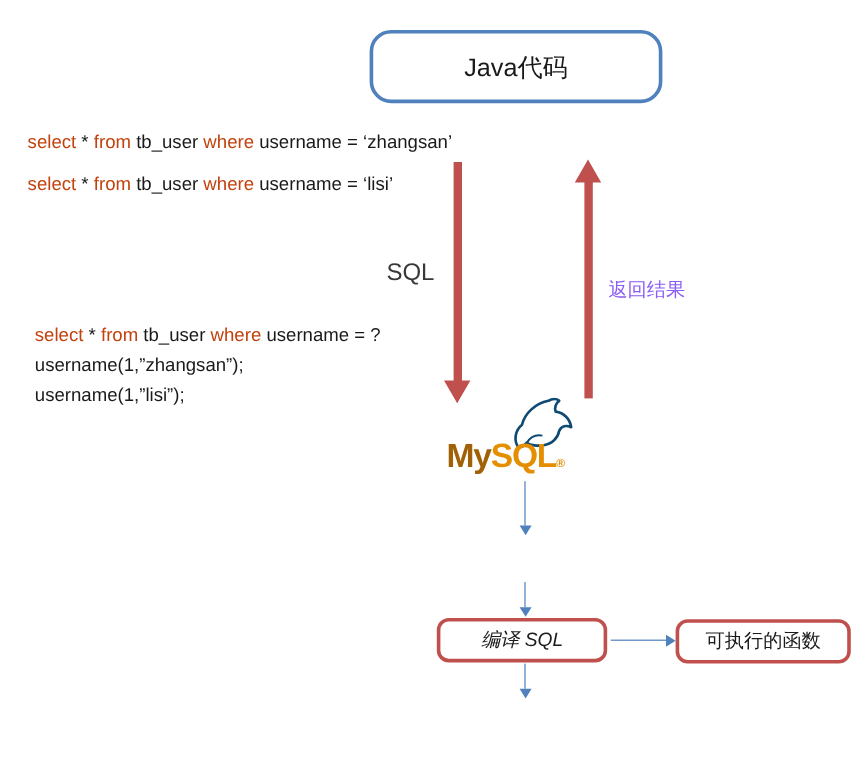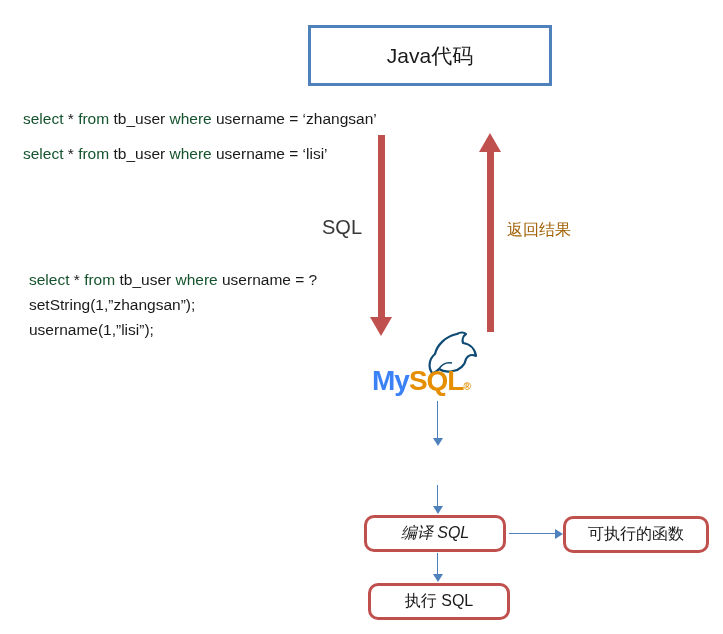--- a/index.html
+++ b/index.html
@@ -4,35 +4,35 @@
 <style>
   html,body { margin:0; padding:0; background:#fff; }
   .canvas {
     position:relative; width:723px; height:634px; background:#ffffff;
     font-family:"Liberation Sans", sans-serif; overflow:hidden;
   }
 
   
   .title-box {
     position:absolute; left:308px; top:25px; width:238px; height:55px;
-    border:3px solid #4f81bd; border-radius:0; background:#fff;
+    border:3px solid #4f81bd; border-radius:18px; background:#fff;
     display:flex; align-items:center; justify-content:center;
     font-size:21px; color:#1a1a1a;
   }
 
   
   .code { position:absolute; font-size:15.5px; color:#1a1a1a; white-space:nowrap; }
-  .code .kw { color:#14532d; }
+  .code .kw { color:#c2410c; }
   .code-block-1 { left:23px; top:109px; }
   .code-block-1 .code-line { line-height:19px; margin-bottom:16px; }
   .code-block-2 { left:29px; top:267px; line-height:25px; }
 
   
   .sql-label { position:absolute; left:322px; top:216px; font-size:20px; color:#383838; }
-  .return-label { position:absolute; left:507px; top:220px; font-size:16px; color:#a16207; }
+  .return-label { position:absolute; left:507px; top:232px; font-size:16px; color:#8b5cf6; }
 
   
   .red-arrow { position:absolute; width:22px; }
   .red-arrow .shaft { position:absolute; left:7.5px; width:7px; background:#c0504d; }
   .red-arrow .head-down {
     position:absolute; bottom:0; left:0; width:0; height:0;
     border-left:11px solid transparent; border-right:11px solid transparent;
     border-top:19px solid #c0504d;
   }
   .red-arrow .head-up {
@@ -45,21 +45,21 @@
   .arrow-result-up { left:479px; top:133px; height:199px; }
   .arrow-result-up .shaft { top:18px; height:181px; }
 
   
   .mysql-logo { position:absolute; left:372px; top:330px; width:115px; height:72px; }
   .mysql-logo .dolphin { position:absolute; left:52px; top:1px; width:56px; height:44px; }
   .mysql-logo .logo-text {
     position:absolute; left:0; bottom:0; font-size:28px; font-weight:bold;
     letter-spacing:-1px; line-height:30px; white-space:nowrap;
   }
-  .mysql-logo .my { color:#3b82f6;text-align:center; }
+  .mysql-logo .my { color:#a16207;text-align:center; }
   .mysql-logo .sql { color:#e48e00; }
   .mysql-logo .reg { color:#e48e00; font-size:10px; font-weight:bold; }
 
   
   .blue-conn-v { position:absolute; width:11px; }
   .blue-conn-v .line { position:absolute; left:4.75px; top:0; width:1.5px; background:#4f81bd; }
   .blue-conn-v .head {
     position:absolute; bottom:0; left:0.5px; width:0; height:0;
     border-left:5px solid transparent; border-right:5px solid transparent;
     border-top:8px solid #4f81bd;
@@ -99,21 +99,21 @@
     <span>Java代码</span>
   </div>
 
   <div class="code code-block-1">
     <div class="code-line"><span class="kw">select</span><span> * </span><span class="kw">from</span><span> tb_user </span><span class="kw">where</span><span> username = ‘zhangsan’</span></div>
     <div class="code-line"><span class="kw">select</span><span> * </span><span class="kw">from</span><span> tb_user </span><span class="kw">where</span><span> username = ‘lisi’</span></div>
   </div>
 
   <div class="code code-block-2">
     <div><span class="kw">select</span><span> * </span><span class="kw">from</span><span> tb_user </span><span class="kw">where</span><span> username = ?</span></div>
-    <div>setString(1,”zhangsan”);</div>
+    <div>username(1,”zhangsan”);</div>
     <div>username(1,”lisi”);</div>
   </div>
 
   <div class="sql-label">SQL</div>
   <div class="return-label">返回结果</div>
 
   <div class="red-arrow arrow-sql-down">
     <div class="shaft"></div>
     <div class="head-down"></div>
   </div>
@@ -148,17 +148,14 @@
     <div class="line"></div>
     <div class="head"></div>
   </div>
 
   <div class="flow-box box-compile">
     <span>编译 SQL</span>
   </div>
   <div class="flow-box box-func">
     <span>可执行的函数</span>
   </div>
-  <div class="flow-box box-execute">
-    <span>执行 SQL</span>
-  </div>
 
 </div>
 
 </body></html>

